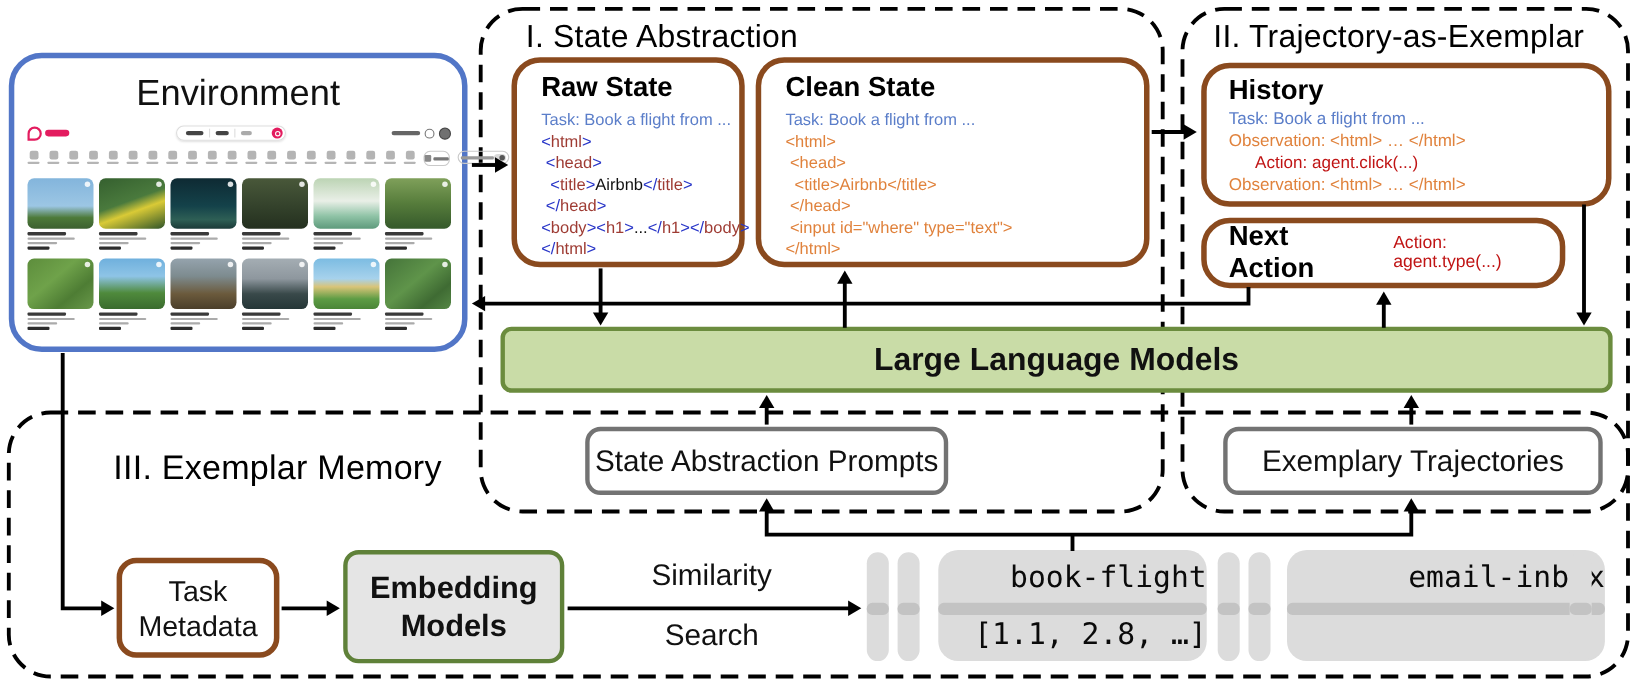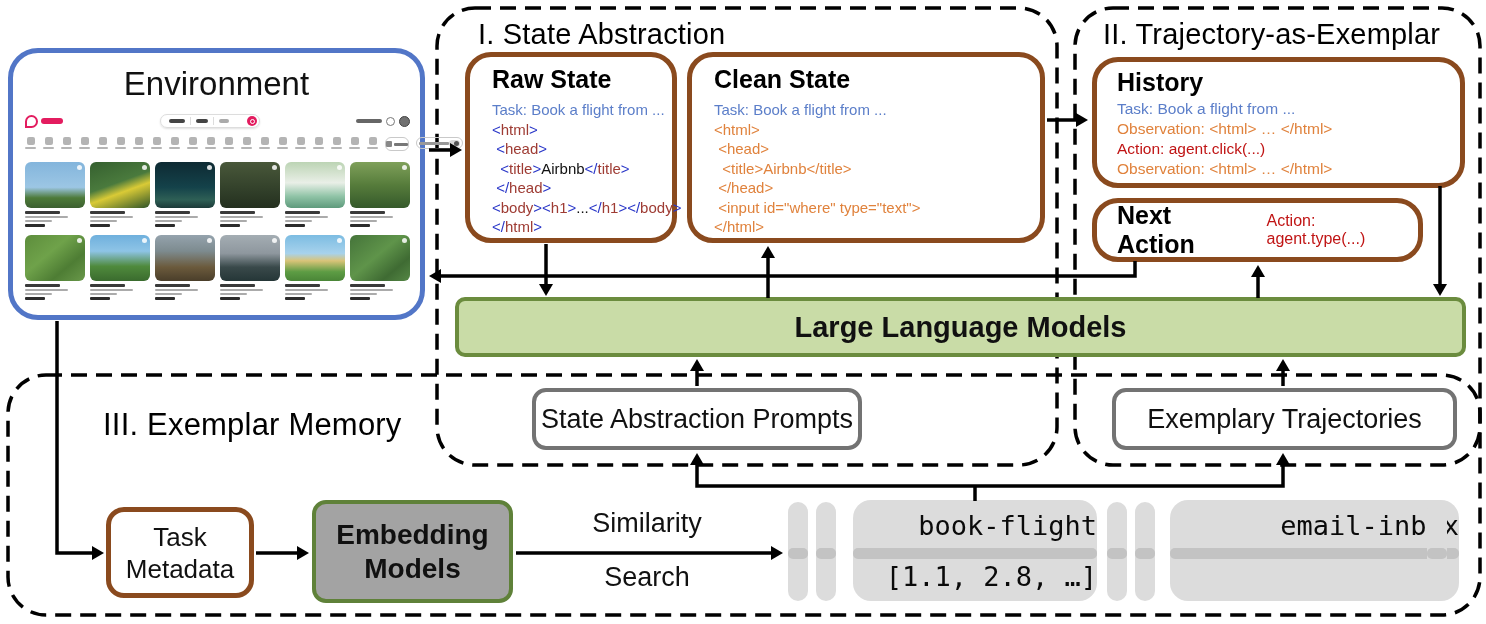--- a/index.html
+++ b/index.html
@@ -51,32 +51,32 @@
 
   
   .brown{border:5px solid #8a4a1e;border-radius:26px;}
   .boxtitle{font-size:25px;font-weight:600;color:#000;}
   .cl{white-space:pre;font-size:15px;line-height:19.5px;}
   .c-task{color:#5b7ec9;}
   .c-b{color:#2936c8;}
   .c-t{color:#9e3b33;}
   .c-k{color:#111;}
   .c-o{color:#e0823c;}
-  .c-r{color:#c01414;}
+  .c-r{color:#c01414;margin-left:24px;}
   #raw-box{left:465px;top:52px;width:212px;height:191px;padding:8px 0 0 22px;}
   #clean-box{left:687px;top:52px;width:358px;height:191px;padding:8px 0 0 22px;}
   #history-box{left:1092px;top:57px;width:373px;height:131px;padding:6px 0 0 20px;}
   #history-box .cl{font-size:15.5px;line-height:20px;}
   #next-box{left:1092px;top:198px;width:331px;height:64px;display:flex;align-items:center;gap:12px;padding-left:20px;}
   #next-action-text{font-size:16px;color:#c01414;}
 
   
   #llm-bar{left:455px;top:297px;width:1011px;height:60px;background:#c9dca7;border:4px solid #6b8c3e;
            border-radius:10px;display:flex;align-items:center;justify-content:center;font-size:29px;font-weight:600;}
-  #embed-box{left:312px;top:500px;width:201px;height:103px;background:#a3a3a3;border:4px solid #5f8139;border-radius:14px;
+  #embed-box{left:312px;top:500px;width:201px;height:103px;background:#e5e5e5;border:4px solid #5f8139;border-radius:14px;
              display:flex;flex-direction:column;align-items:center;justify-content:center;font-size:28px;font-weight:600;line-height:34px;}
 
   
   .purple{border:4px solid #737373;border-radius:14px;display:flex;align-items:center;justify-content:center;
           font-size:27px;font-weight:500;}
   #sap-box{left:532px;top:388px;width:330px;height:62px;}
   #et-box{left:1112px;top:388px;width:345px;height:62px;}
 
   
   #task-meta{left:106px;top:507px;width:148px;height:91px;border:5px solid #8a4a1e;border-radius:18px;

